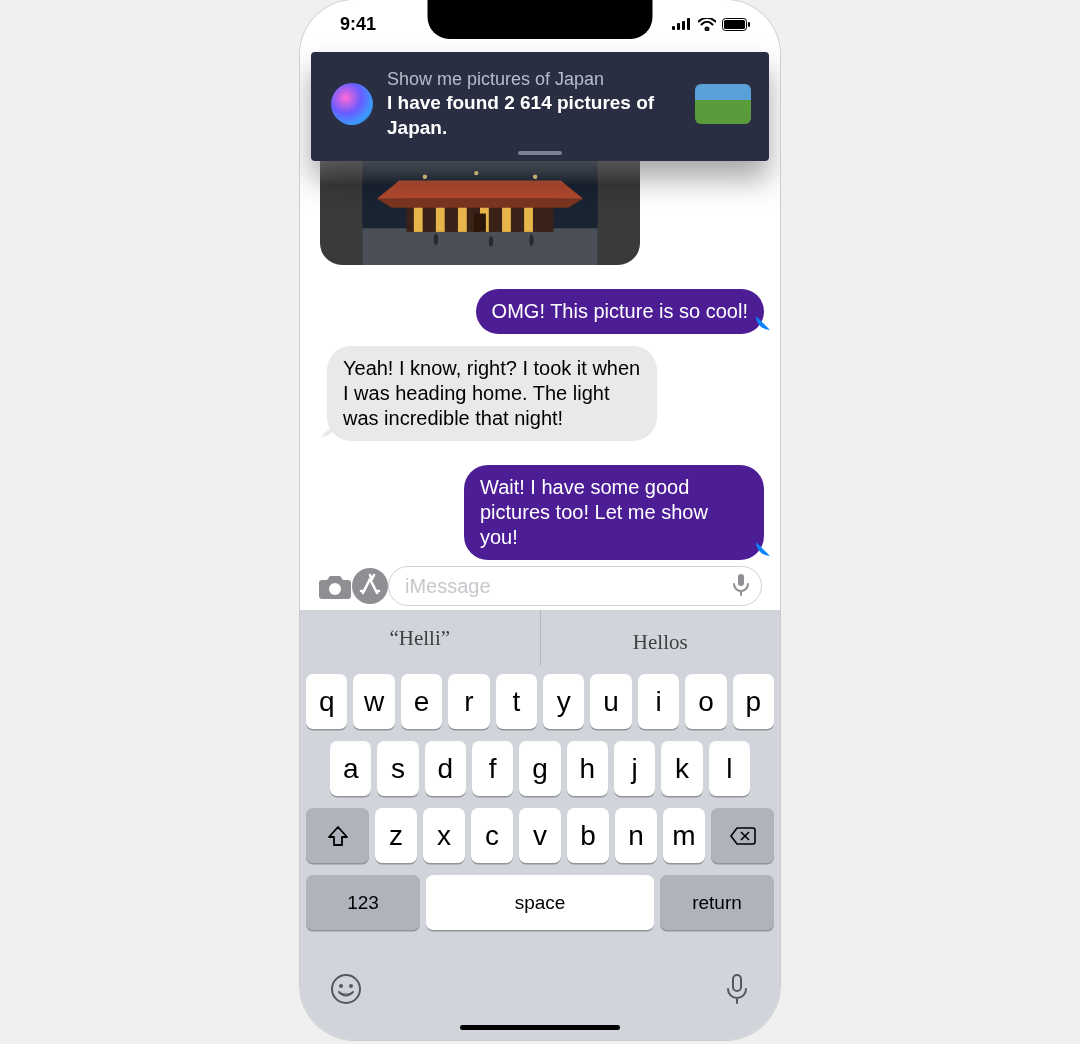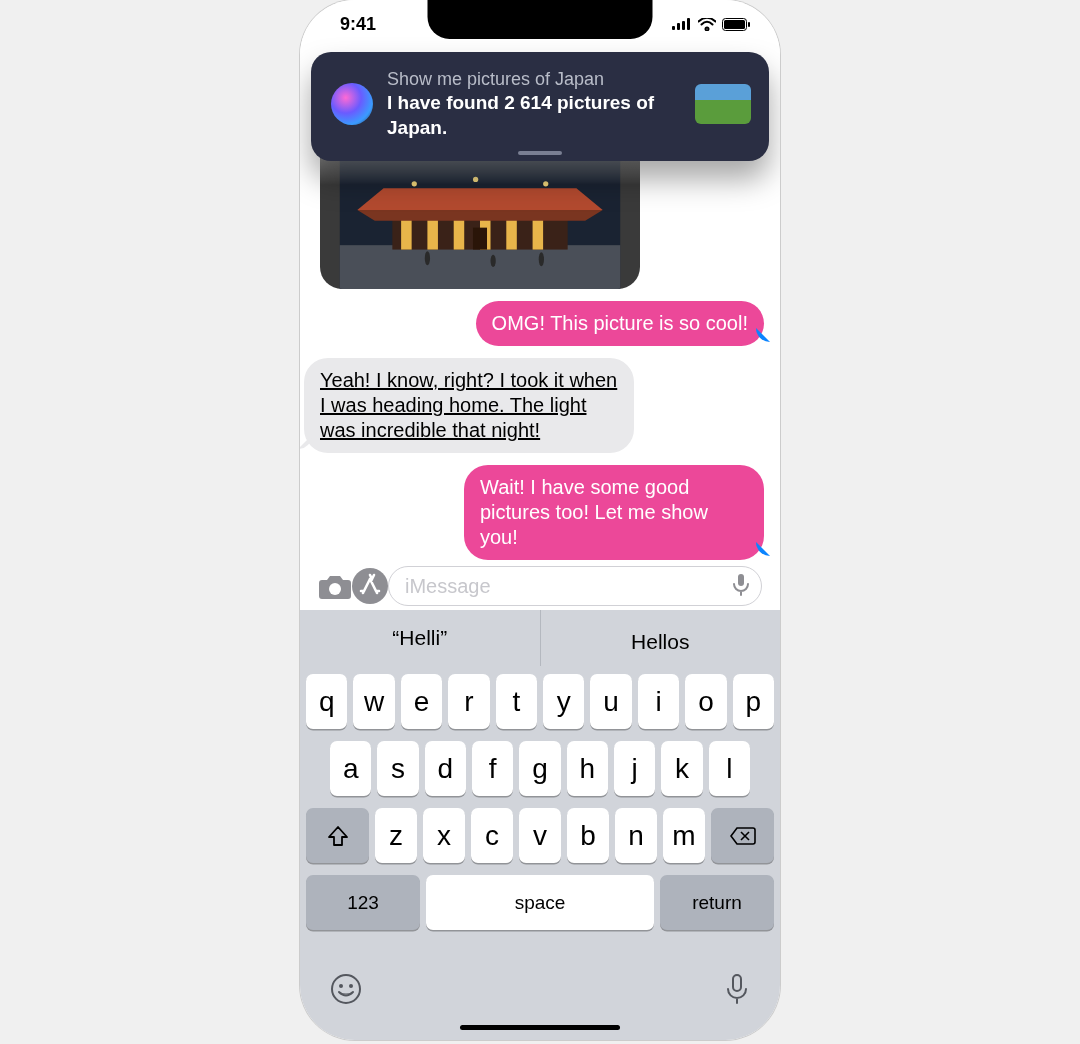--- a/index.html
+++ b/index.html
@@ -54,21 +54,21 @@
     z-index: 40;
     display: flex;
     justify-content: center;
     align-items: flex-start;
   }
   .siri-banner {
     position: absolute;
     top: 52px;
     left: 11px; right: 11px;
     background: #2a2e43;
-    border-radius: 20px;
+    border-radius: 4px;
     padding: 16px 18px 20px 20px;
     display: flex;
     align-items: center;
     gap: 14px;
     box-shadow: 0 18px 30px rgba(0,0,0,0.35);
     color: #fff;
   }
   .siri-orb {
     width: 42px; height: 42px;
     border-radius: 50%;
@@ -103,31 +103,31 @@
   }
   .bubble {
     max-width: 330px;
     padding: 10px 16px;
     border-radius: 24px;
     font-size: 20px;
     line-height: 1.25;
     position: relative;
   }
   .bubble.sent {
-    background: #ec4899;
+    background: #4c1d95;
     color: #fff;
     align-self: flex-end;
     margin-right: 16px;
+    margin-top: 12px;
   }
   .bubble.received {
     background: #e9e9eb;
     color: #000;
     align-self: flex-start;
-    margin-left: 4px;
-    text-decoration: underline;
+    margin-left: 27px;
   }
   .bubble.sent::after {
     content:"";
     position:absolute; right:-6px; bottom:4px;
     width:14px; height:14px;
     background:#0b84ff;
     border-bottom-left-radius: 14px;
     clip-path: polygon(0 0, 100% 100%, 0 100%);
   }
   .bubble.received::after {
@@ -190,22 +190,23 @@
   .suggestions {
     height: 56px;
     display: flex;
   }
   .sugg {
     flex: 1;
     display: flex;
     align-items: center;
     justify-content: center;
     font-size: 21px;
-    color: #000000;
+    color: #404040;
     border-right: 1px solid #b4b8bf;
+    font-family: Liberation Serif, serif;
   }
   .sugg:last-child { border-right: none; margin-top: 8px; }
   .kb-body { flex:1; padding: 8px 6px 0 6px; display:flex; flex-direction:column; gap:12px; }
   .kb-row {
     display: flex;
     gap: 6px;
   }
   .key {
     flex: 1;
     height: 55px;

